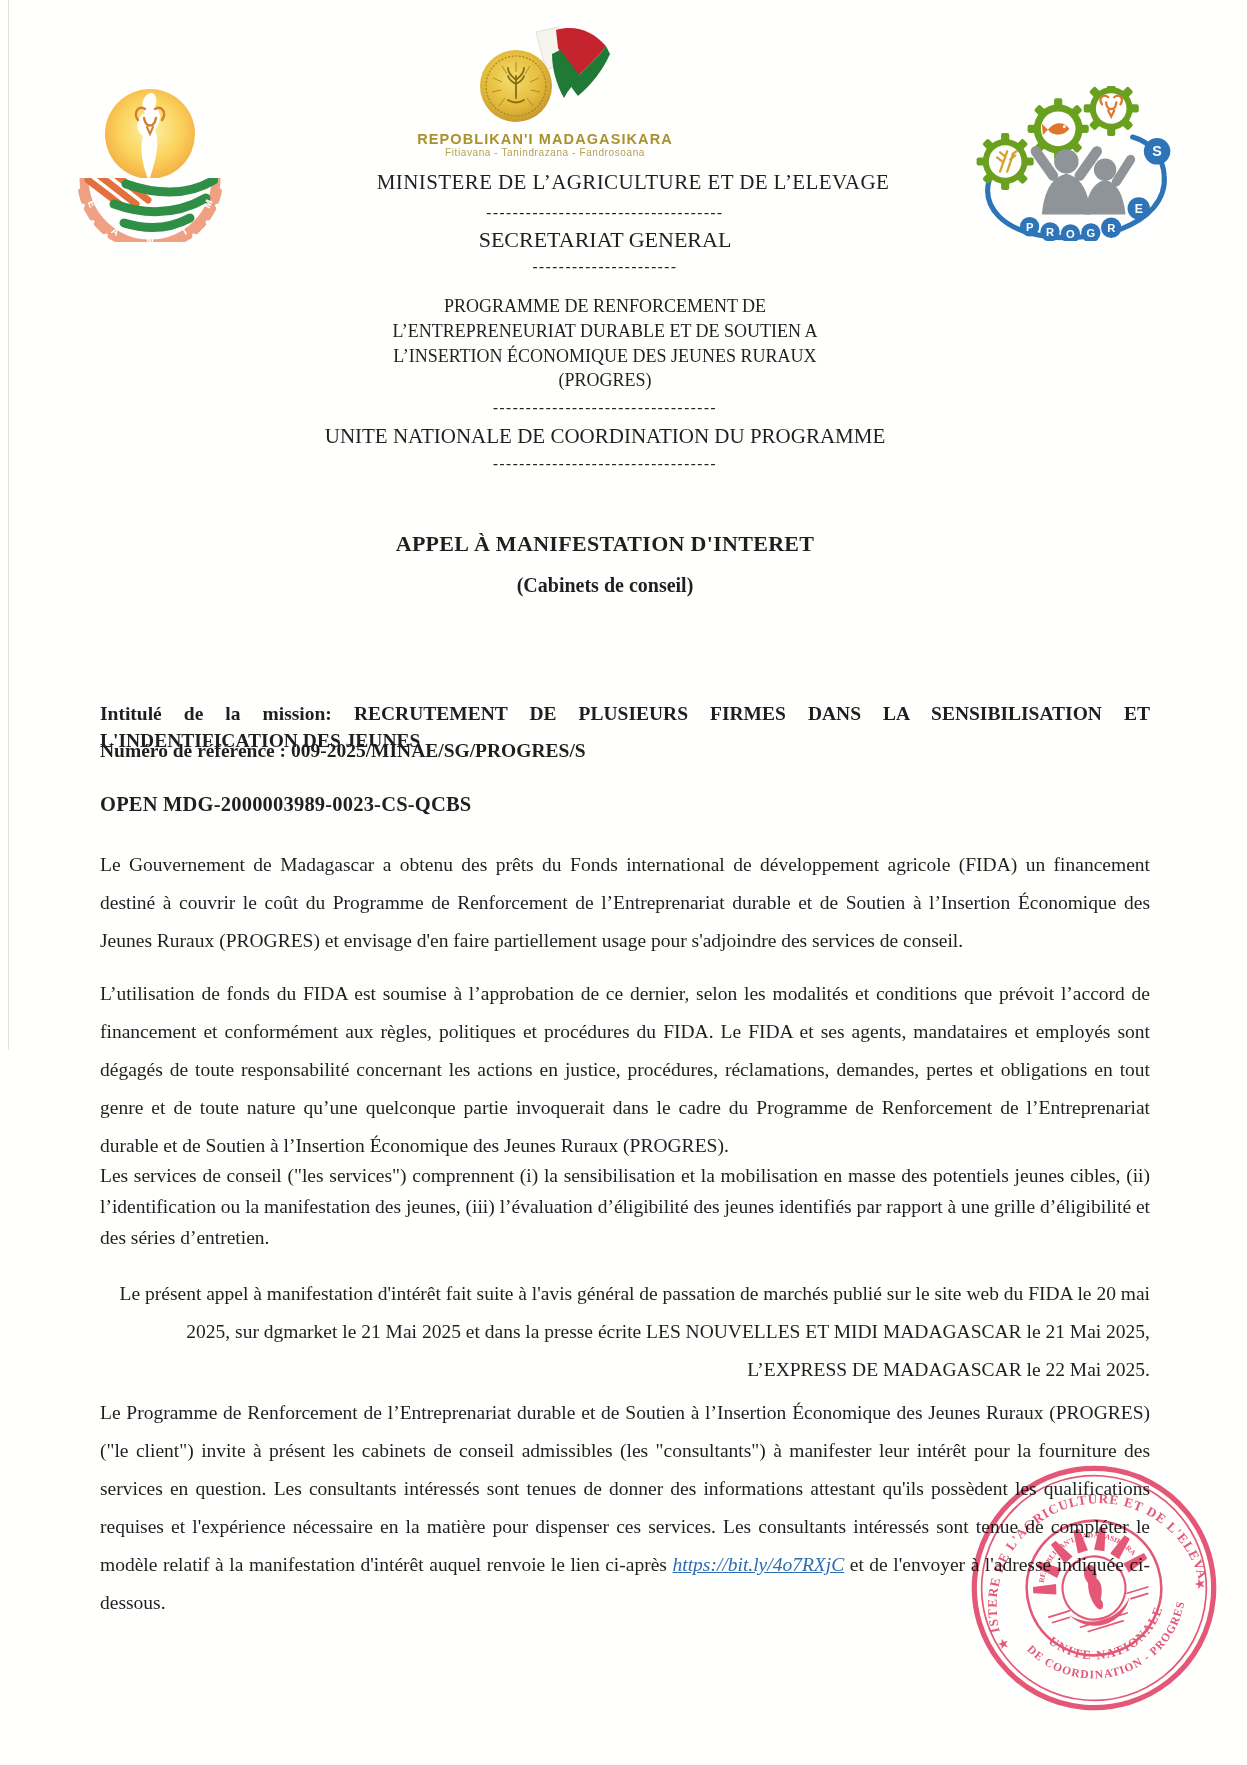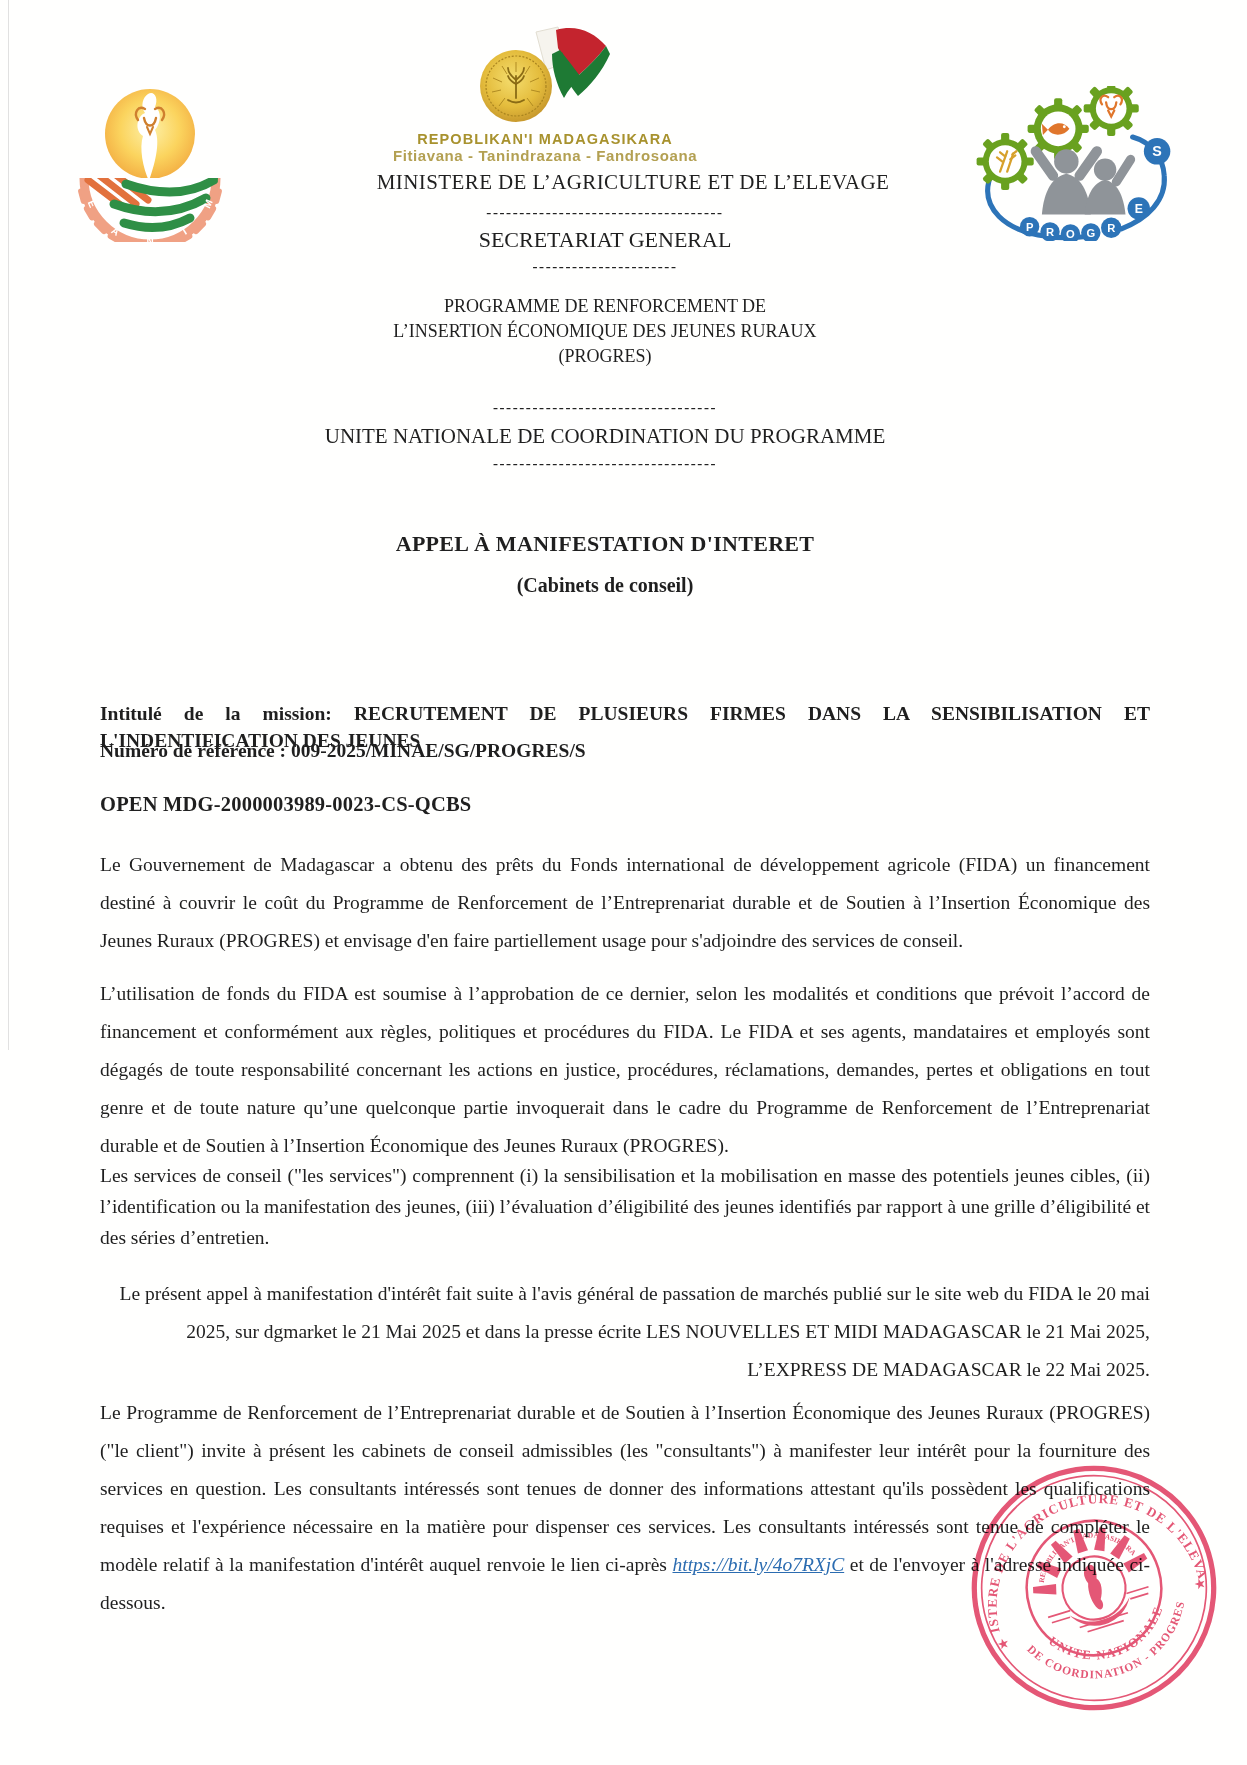--- a/index.html
+++ b/index.html
@@ -10,21 +10,21 @@
   .hdrblock{left:80px;width:1050px;text-align:center;}
   .ministry{font-size:21px;letter-spacing:.4px;padding-left:28px;}
   .sep{font-size:15px;font-weight:bold;letter-spacing:1.6px;color:#222;}
   .secretariat{font-size:22px;}
   .programme{font-size:18px;line-height:24.8px;}
   .unit{font-size:21px;}
   .doc-title{font-size:22px;font-weight:bold;letter-spacing:.3px;}
   .doc-subtitle{font-size:20px;font-weight:bold;}
   .emblem-text{left:380px;width:330px;text-align:center;font-family:"Liberation Sans", sans-serif;}
   .emblem-name{font-size:14.5px;font-weight:bold;color:#a8922e;letter-spacing:1.1px;}
-  .emblem-motto{font-size:15px;color:#b3a052;letter-spacing:.6px;font-weight:bold;}
+  .emblem-motto{font-size:10px;color:#b3a052;letter-spacing:.6px;}
   .body-col{left:100px;width:1050px;}
   .para{font-size:19.5px;line-height:38px;text-align:justify;}
   .para.left{text-align:left;}
   .mission{font-size:19.5px;line-height:26.8px;font-weight:bold;text-align:justify;margin-top:18px;}
   .refline{font-size:19.5px;font-weight:bold;}
   .openline{font-size:20.5px;font-weight:bold;letter-spacing:.2px;}
   a.doclink{color:#2b6cb0;font-style:italic;text-decoration:underline;}
   .stamp{mix-blend-mode:multiply;opacity:.93;transform:rotate(-17deg);}
   svg text{user-select:none;}
 </style>
@@ -256,20 +256,21 @@
     </g>
   </svg>
 
   <div class="abs hdrblock ministry" style="top:170px;">MINISTERE DE L’AGRICULTURE ET DE L’ELEVAGE</div>
   <div class="abs hdrblock sep" style="top:204px;">------------------------------------</div>
   <div class="abs hdrblock secretariat" style="top:227px;">SECRETARIAT GENERAL</div>
   <div class="abs hdrblock sep" style="top:258px;">----------------------</div>
 
   <div class="abs hdrblock programme" style="top:294px;">
     <div>PROGRAMME DE RENFORCEMENT DE</div>
+    <div>L’ENTREPRENEURIAT DURABLE ET DE SOUTIEN A</div>
     <div>L’INSERTION ÉCONOMIQUE DES JEUNES RURAUX</div>
     <div>(PROGRES)</div>
   </div>
   <div class="abs hdrblock sep" style="top:399px;">----------------------------------</div>
   <div class="abs hdrblock unit" style="top:424px;">UNITE NATIONALE DE COORDINATION DU PROGRAMME</div>
   <div class="abs hdrblock sep" style="top:455px;">----------------------------------</div>
 
   <div class="abs hdrblock doc-subtitle" style="top:574px;">(Cabinets de conseil)</div>
   <div class="abs hdrblock doc-title" style="top:531px;">APPEL À MANIFESTATION D'INTERET</div>
 

